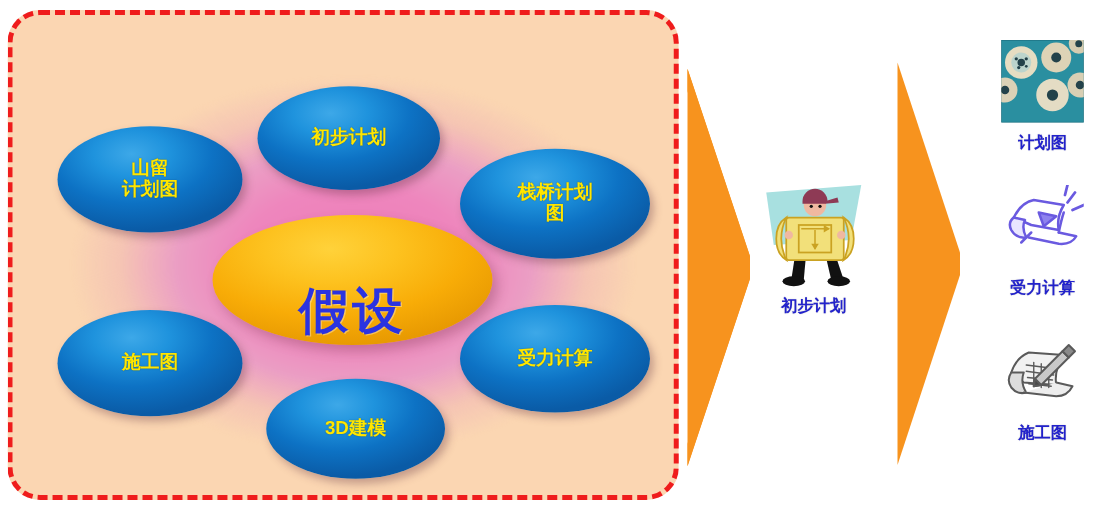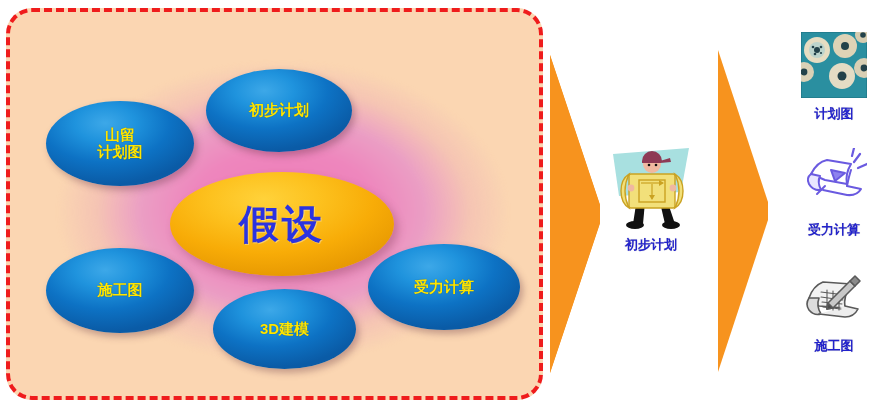--- a/index.html
+++ b/index.html
@@ -49,28 +49,29 @@
   }
   .ell-center{
     background:
       radial-gradient(ellipse 70% 74% at 42% 26%, #ffd23a 0%, #fdc21f 34%, #f8ac07 70%, #e89a02 100%);
     color:#2b33e0;
     font-weight:bold;
     font-size:40px;
     letter-spacing:3px;
     text-shadow:1px 1px 0 rgba(255,255,255,.35);
     box-shadow:4px 5px 9px rgba(120,60,80,.33);
+    align-items:flex-end;
   }
 
   
   #e-top      {left:196px;top:57px; width:146px;height:83px;}
   #e-upleft   {left:36px; top:89px;width:148px;height:85px;}
   #e-upright  {left:358px;top:107px;width:152px;height:88px;}
   #e-lowleft  {left:36px; top:236px;width:148px;height:85px;}
-  #e-bottom   {left:203px;top:277px;width:143px;height:80px;justify-content:center;}
+  #e-bottom   {left:203px;top:291px;width:143px;height:80px;justify-content:center;}
   #e-lowright {left:358px;top:232px;width:152px;height:86px;}
   #e-center   {left:160px;top:160px;width:224px;height:104px;}
 
   
   .arrow{position:absolute;}
   #arrow-1{left:548px;top:55px;width:52px;height:318px;}
   #arrow-2{left:716px;top:50px;width:52px;height:322px;}
 
   
   .node-mid{position:absolute;left:592px;top:142px;width:118px;height:128px;
@@ -102,20 +103,24 @@
 
     <div class="ell ell-blue" id="e-top">
       <span class="two-line">初步计划</span>
     </div>
 
     <div class="ell ell-blue" id="e-upleft">
       <span class="two-line">山留
 计划图</span>
     </div>
 
+    <div class="ell ell-blue" id="e-upright">
+      <span class="two-line">栈桥计划
+图</span>
+    </div>
 
     <div class="ell ell-blue" id="e-lowleft">
       <span class="two-line">施工图</span>
     </div>
 
     <div class="ell ell-blue" id="e-bottom">
       <span class="two-line">3D建模</span>
     </div>
 
     <div class="ell ell-blue" id="e-lowright">

